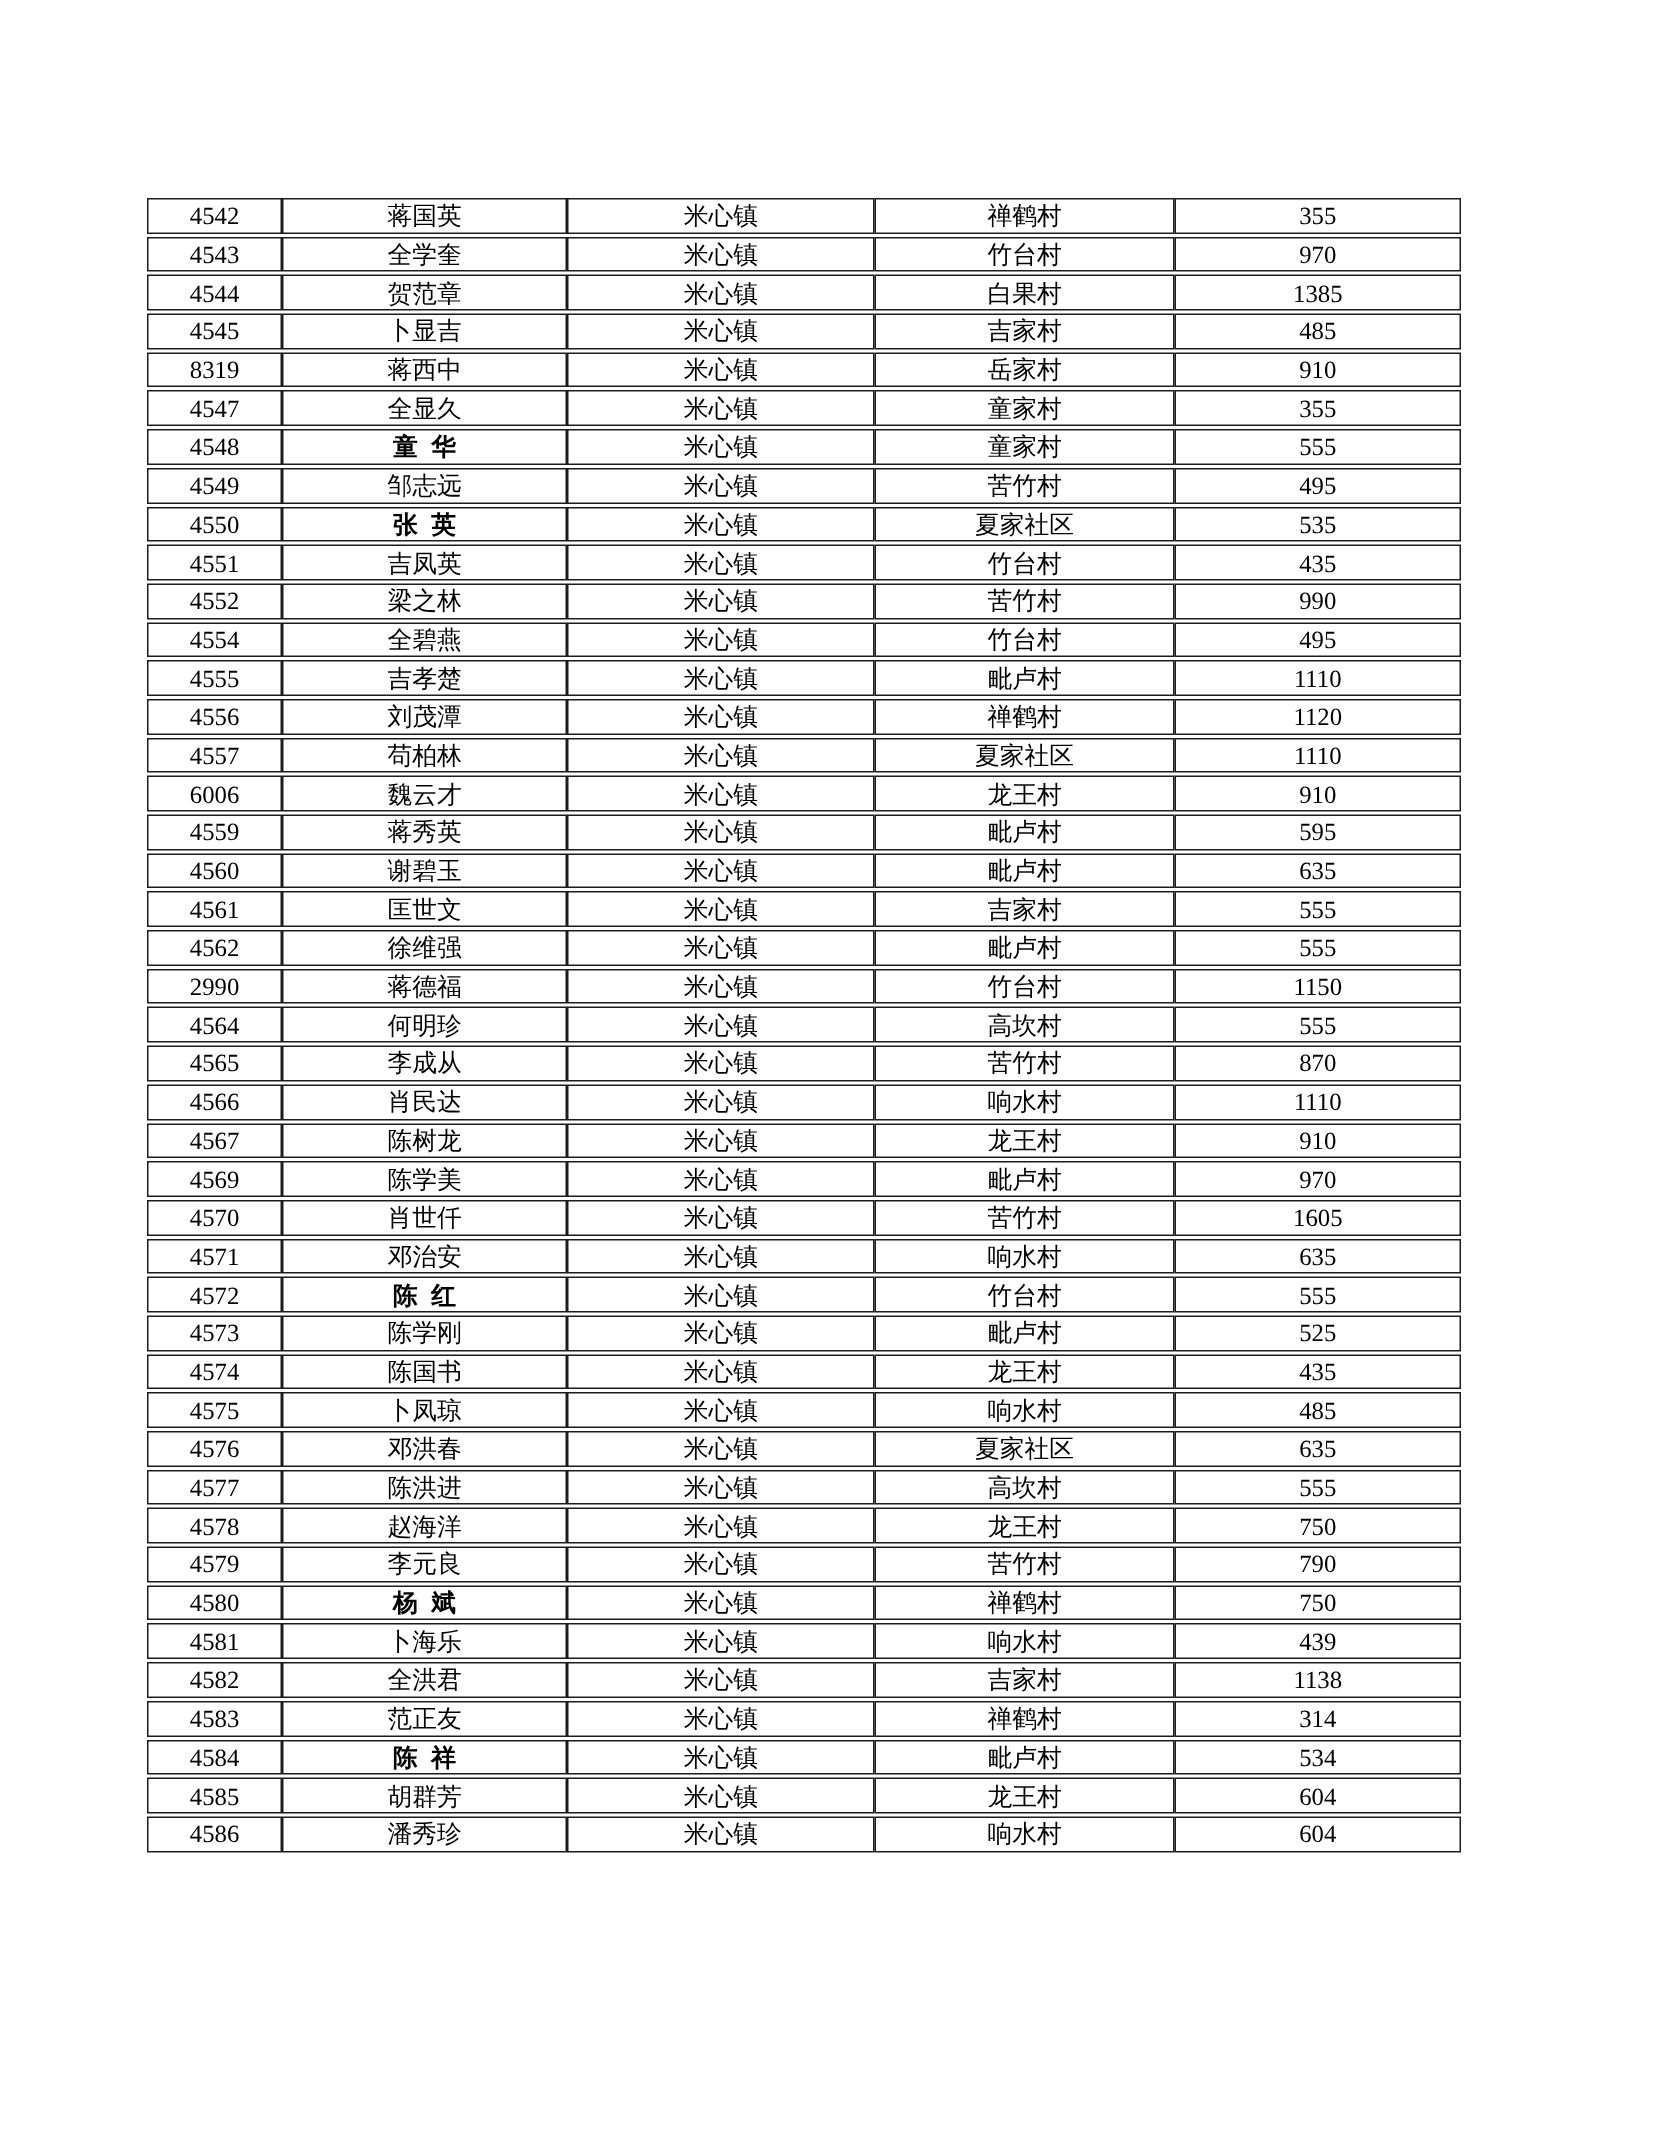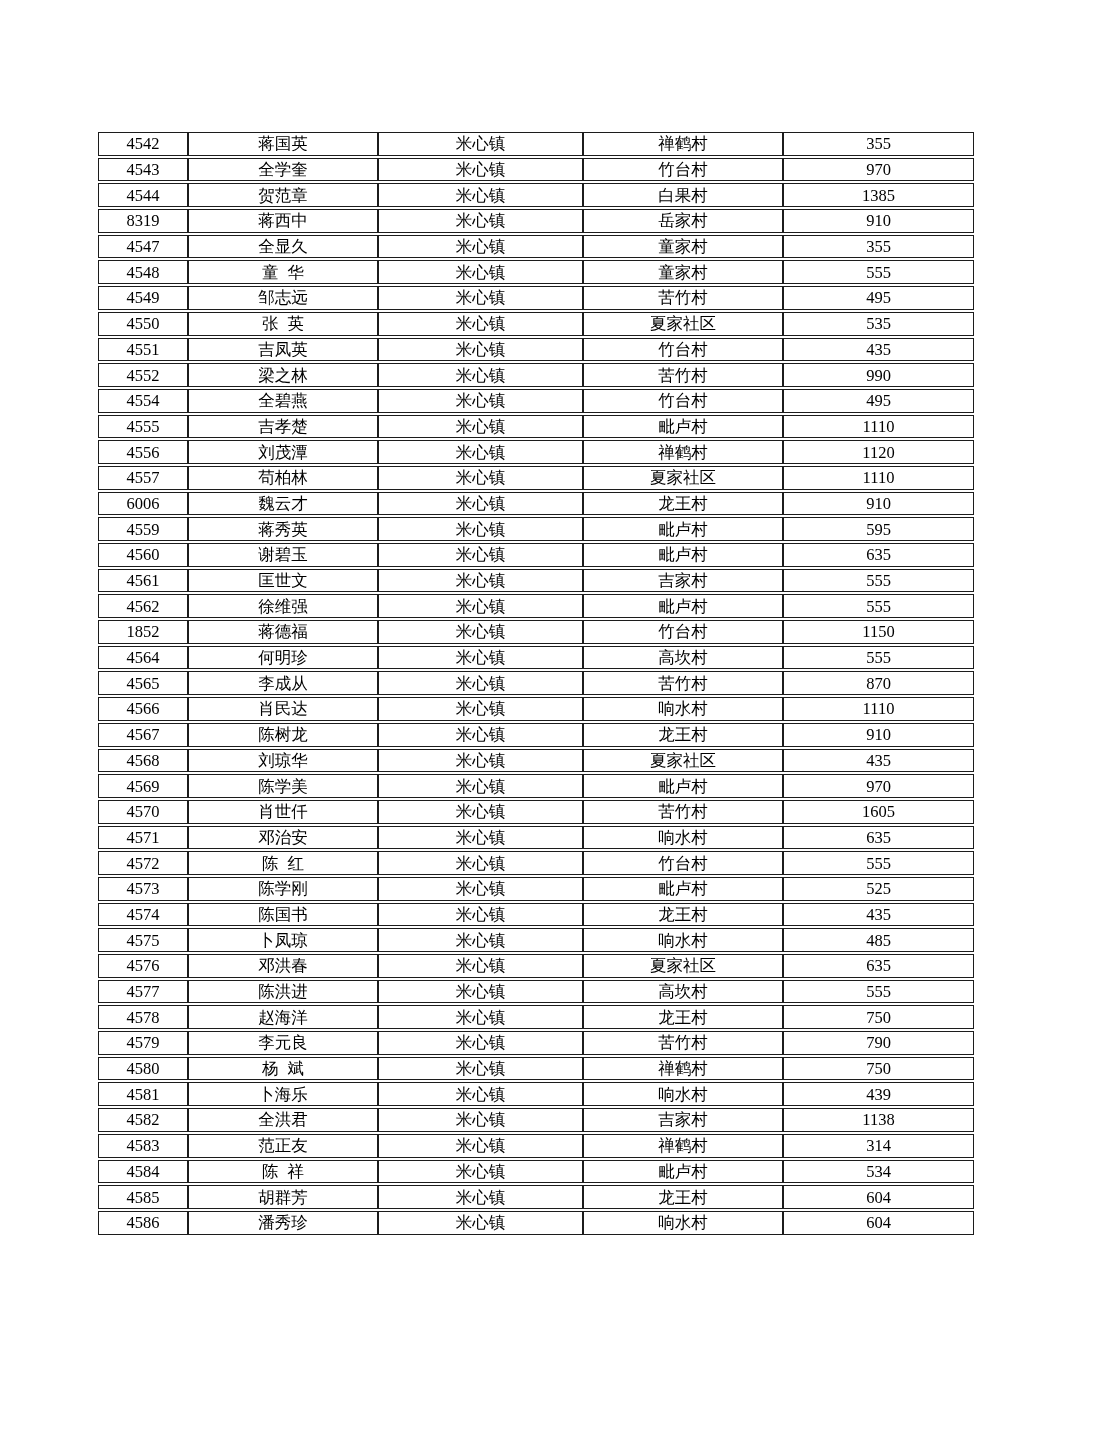--- a/index.html
+++ b/index.html
@@ -29,20 +29,21 @@
     vertical-align: middle;
     font-size: 16.5px;
     line-height: 21px;
     white-space: nowrap;
     overflow: hidden;
   }
   
   table.roster td.name2 {
     letter-spacing: 0.55em;
     text-indent: 0.55em;
+    font-weight: bold;
   }
 </style>
 </head>
 <body>
 
 <div class="page">
   <table class="roster">
     <colgroup>
       <col style="width: 90px">
       <col style="width: 190px">
@@ -66,20 +67,27 @@
           <td>970</td>
         </tr>
         <tr>
           <td>4544</td>
           <td>贺范章</td>
           <td>米心镇</td>
           <td>白果村</td>
           <td>1385</td>
         </tr>
         <tr>
+          <td>4545</td>
+          <td>卜显吉</td>
+          <td>米心镇</td>
+          <td>吉家村</td>
+          <td>485</td>
+        </tr>
+        <tr>
           <td>8319</td>
           <td>蒋西中</td>
           <td>米心镇</td>
           <td>岳家村</td>
           <td>910</td>
         </tr>
         <tr>
           <td>4547</td>
           <td>全显久</td>
           <td>米心镇</td>
@@ -178,21 +186,21 @@
           <td>555</td>
         </tr>
         <tr>
           <td>4562</td>
           <td>徐维强</td>
           <td>米心镇</td>
           <td>毗卢村</td>
           <td>555</td>
         </tr>
         <tr>
-          <td>1852</td>
+          <td>2990</td>
           <td>蒋德福</td>
           <td>米心镇</td>
           <td>竹台村</td>
           <td>1150</td>
         </tr>
         <tr>
           <td>4564</td>
           <td>何明珍</td>
           <td>米心镇</td>
           <td>高坎村</td>
@@ -211,27 +219,20 @@
           <td>米心镇</td>
           <td>响水村</td>
           <td>1110</td>
         </tr>
         <tr>
           <td>4567</td>
           <td>陈树龙</td>
           <td>米心镇</td>
           <td>龙王村</td>
           <td>910</td>
-        </tr>
-        <tr>
-          <td>4568</td>
-          <td>刘琼华</td>
-          <td>米心镇</td>
-          <td>夏家社区</td>
-          <td>435</td>
         </tr>
         <tr>
           <td>4569</td>
           <td>陈学美</td>
           <td>米心镇</td>
           <td>毗卢村</td>
           <td>970</td>
         </tr>
         <tr>
           <td>4570</td>

